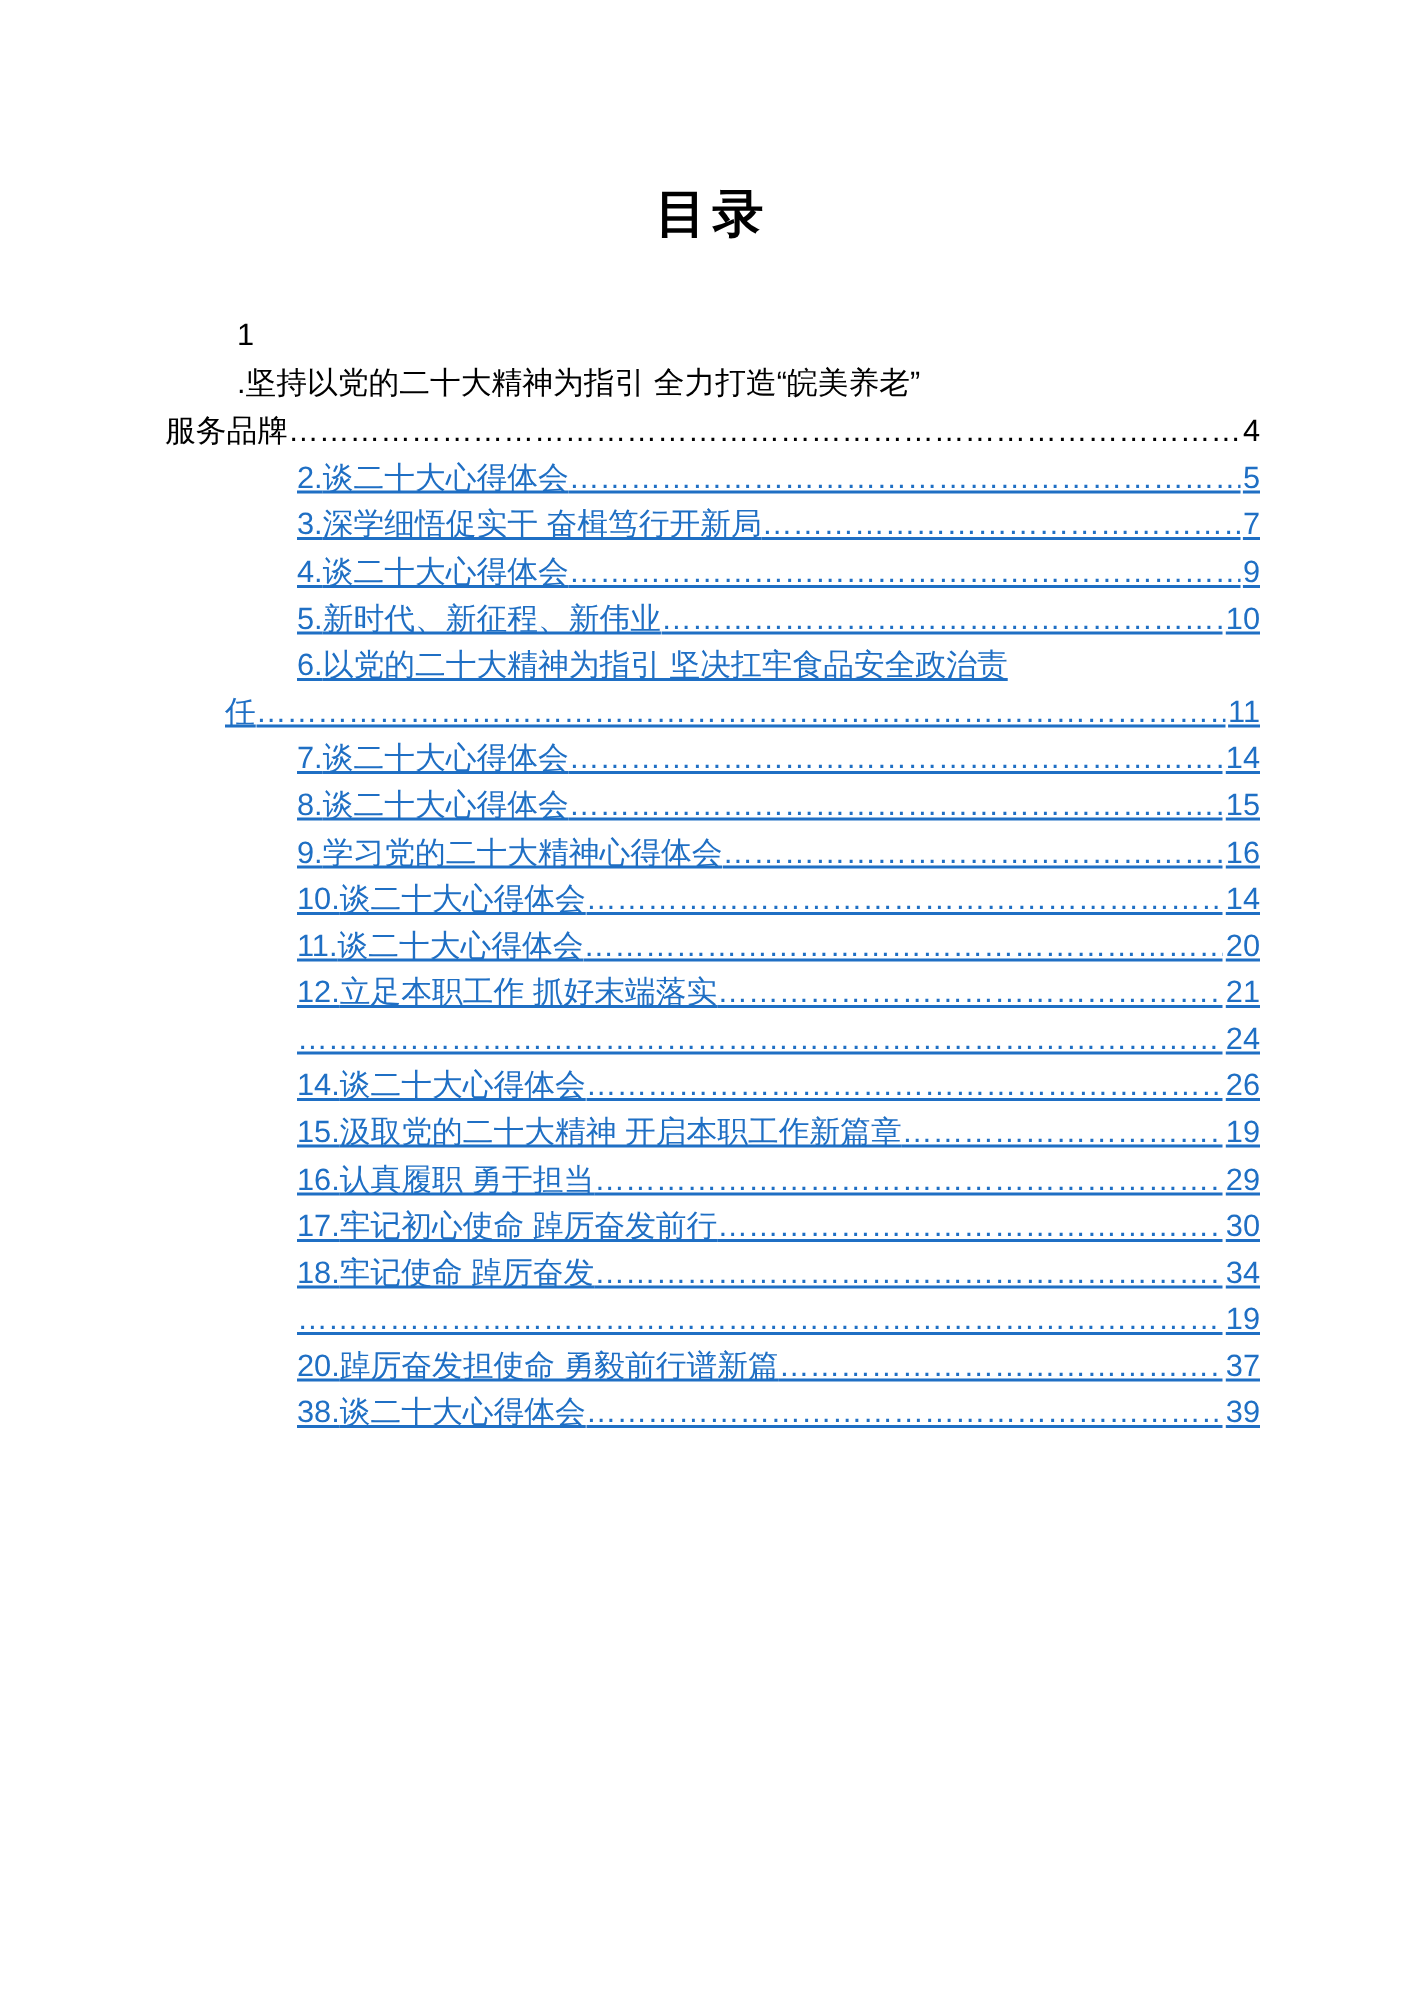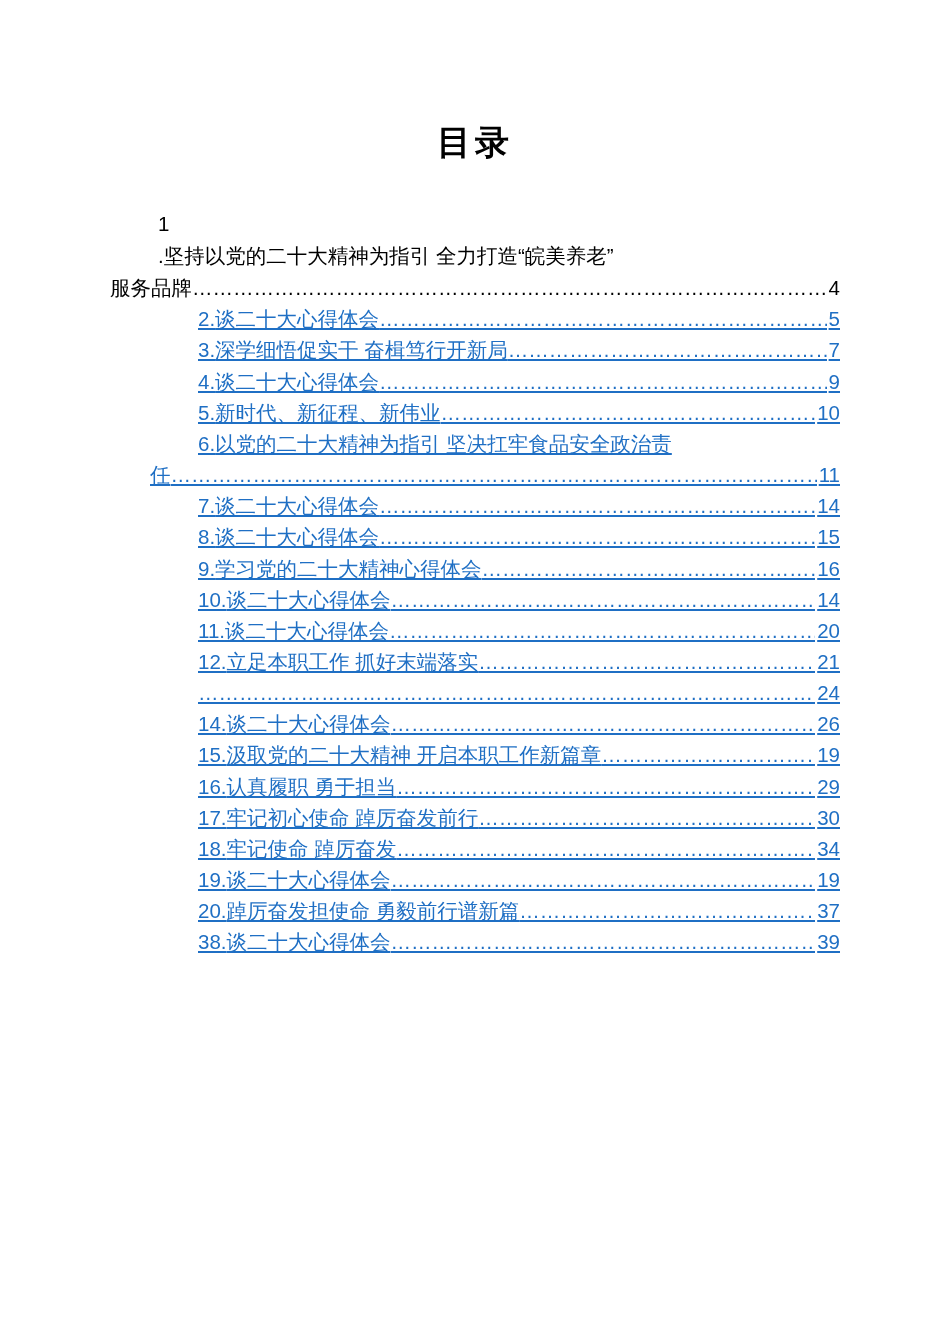--- a/index.html
+++ b/index.html
@@ -267,21 +267,20 @@
     <div class="toc-entry entry-link">
       <span class="row">
         <span class="label"><span class="num">18.</span><span>牢记使命 踔厉奋发</span></span>
         <span class="leader dots">…………………………………………………………………………………………………</span>
         <span class="pageno">34</span>
       </span>
     </div>
 
     <div class="toc-entry entry-link">
       <span class="row">
-        <span class="label"><span class="num">19.</span><span>谈二十大心得体会</span></span>
         <span class="leader dots">…………………………………………………………………………………………………</span>
         <span class="pageno">19</span>
       </span>
     </div>
 
     <div class="toc-entry entry-link">
       <span class="row">
         <span class="label"><span class="num">20.</span><span>踔厉奋发担使命 勇毅前行谱新篇</span></span>
         <span class="leader dots">…………………………………………………………………………………………………</span>
         <span class="pageno">37</span>

